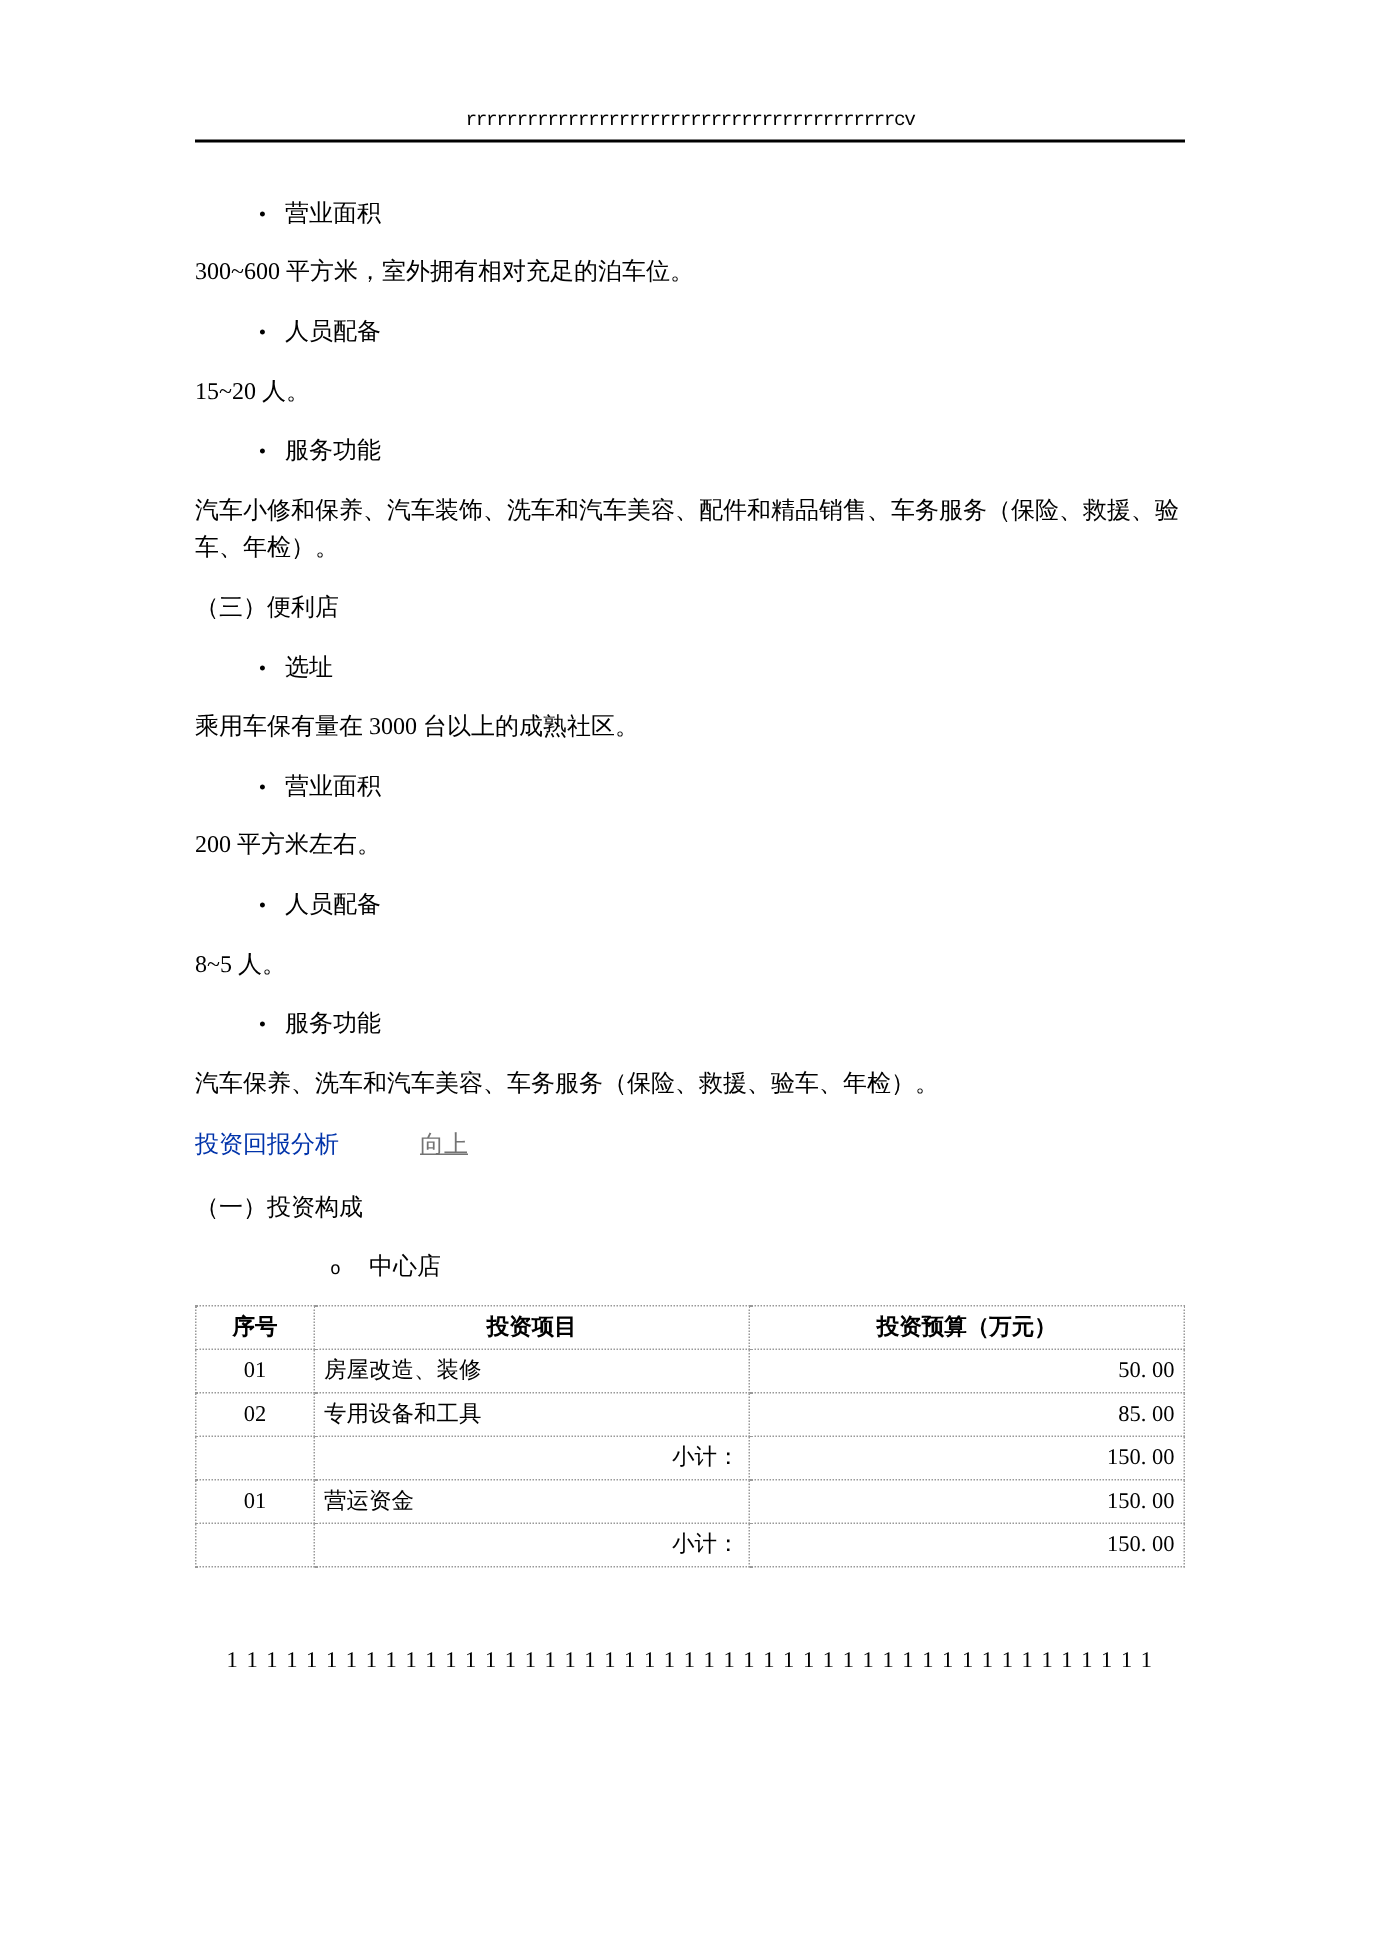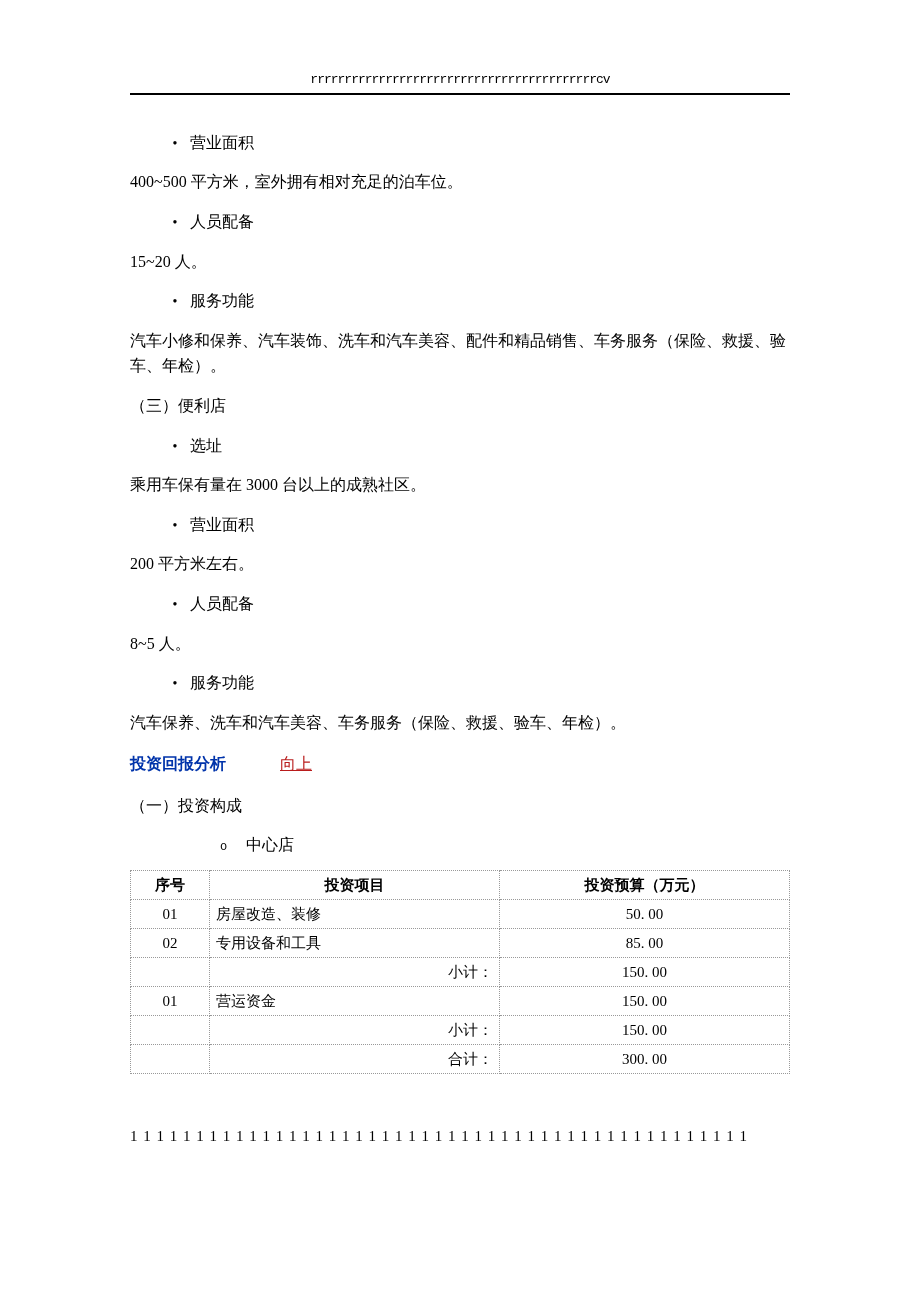--- a/index.html
+++ b/index.html
@@ -41,26 +41,26 @@
       content: "o";
       font-family: "Courier New", monospace;
       display: inline-block;
       width: 26px;
       text-align: left;
       font-size: 12px;
     }
     p { margin: 14px 0; }
     .section-title {
       color: #0033aa;
-      font-weight: bold;
+      font-weight: normal;
       display: inline-block;
       margin-right: 50px;
     }
     .up-link {
-      color: #b91c1c;
+      color: #737373;
       text-decoration: underline;
     }
     .heading-row { margin: 16px 0; }
     table {
       border-collapse: collapse;
       width: 100%;
       margin: 8px 0 20px 0;
       font-size: 15px;
     }
     th, td {
@@ -68,37 +68,38 @@
       padding: 2px 6px;
       vertical-align: middle;
       height: 26px;
     }
     th {
       font-weight: bold;
       text-align: center;
     }
     .col-seq { width: 12%; text-align: center; }
     .col-item { width: 44%; }
-    .col-budget { width: 44%; text-align: center; }
+    .col-budget { width: 44%; text-align: right; }
     .label-cell { text-align: right; }
     .footer {
       margin-top: 50px;
       font-size: 15px;
       letter-spacing: 1px;
+      text-align: center;
     }
   </style>
 </head>
 <body>
 
 <div class="header-line">rrrrrrrrrrrrrrrrrrrrrrrrrrrrrrrrrrrrrrrrrrcv</div>
 
 <ul>
     <li>营业面积</li>
   </ul>
-<p>400~500 平方米，室外拥有相对充足的泊车位。</p>
+<p>300~600 平方米，室外拥有相对充足的泊车位。</p>
 
 <ul>
     <li>人员配备</li>
   </ul>
 <p>15~20 人。</p>
 
 <ul>
     <li>服务功能</li>
   </ul>
 <p>汽车小修和保养、汽车装饰、洗车和汽车美容、配件和精品销售、车务服务（保险、救援、验车、年检）。</p>
@@ -163,21 +164,16 @@
     <tr>
       <td class="col-seq">01</td>
       <td class="col-item">营运资金</td>
       <td class="col-budget">150. 00</td>
     </tr>
     <tr>
       <td class="col-seq"></td>
       <td class="col-item label-cell">小计：</td>
       <td class="col-budget">150. 00</td>
     </tr>
-    <tr>
-      <td class="col-seq"></td>
-      <td class="col-item label-cell">合计：</td>
-      <td class="col-budget">300. 00</td>
-    </tr>
   </tbody>
 </table>
 
 <div class="footer">1 1 1 1 1 1 1 1 1 1 1 1 1 1 1 1 1 1 1 1 1 1 1 1 1 1 1 1 1 1 1 1 1 1 1 1 1 1 1 1 1 1 1 1 1 1 1</div>
 
 </body></html>

